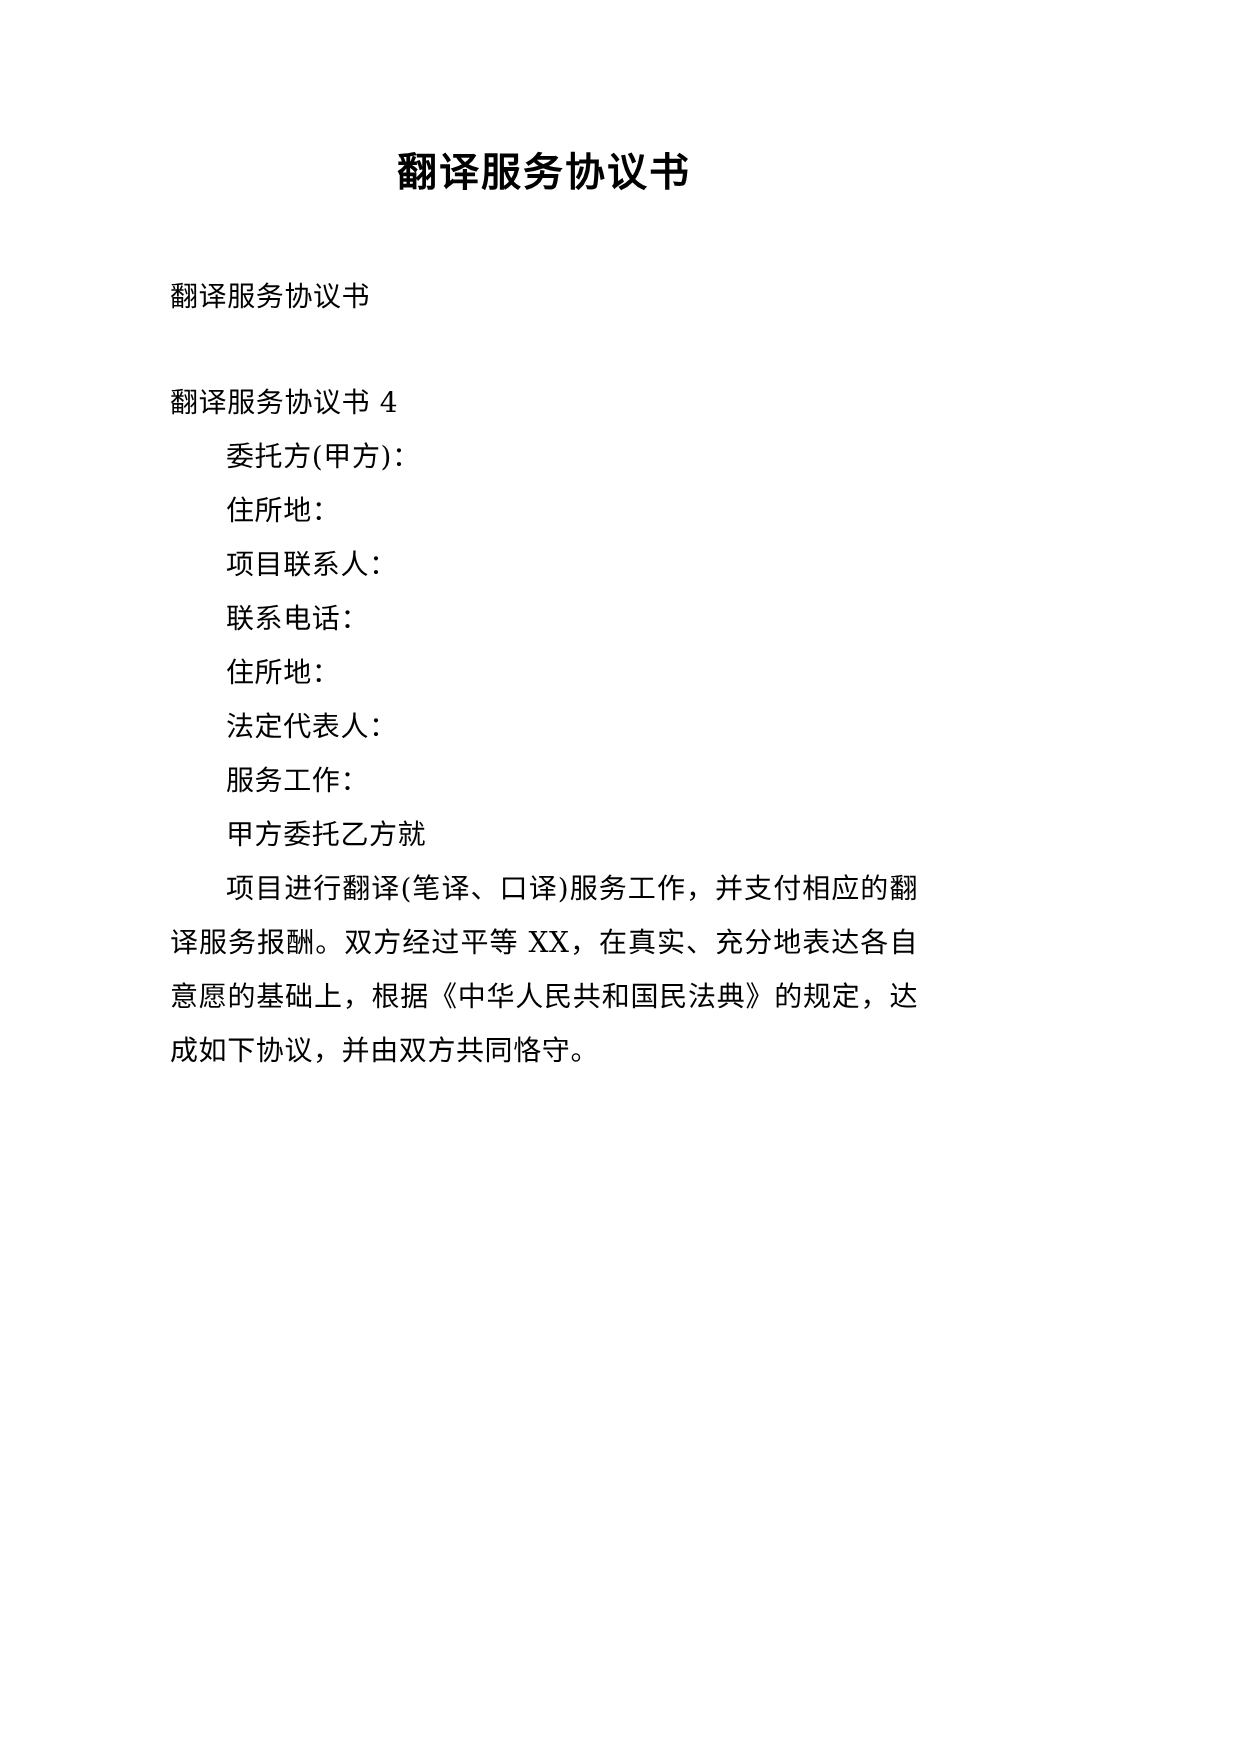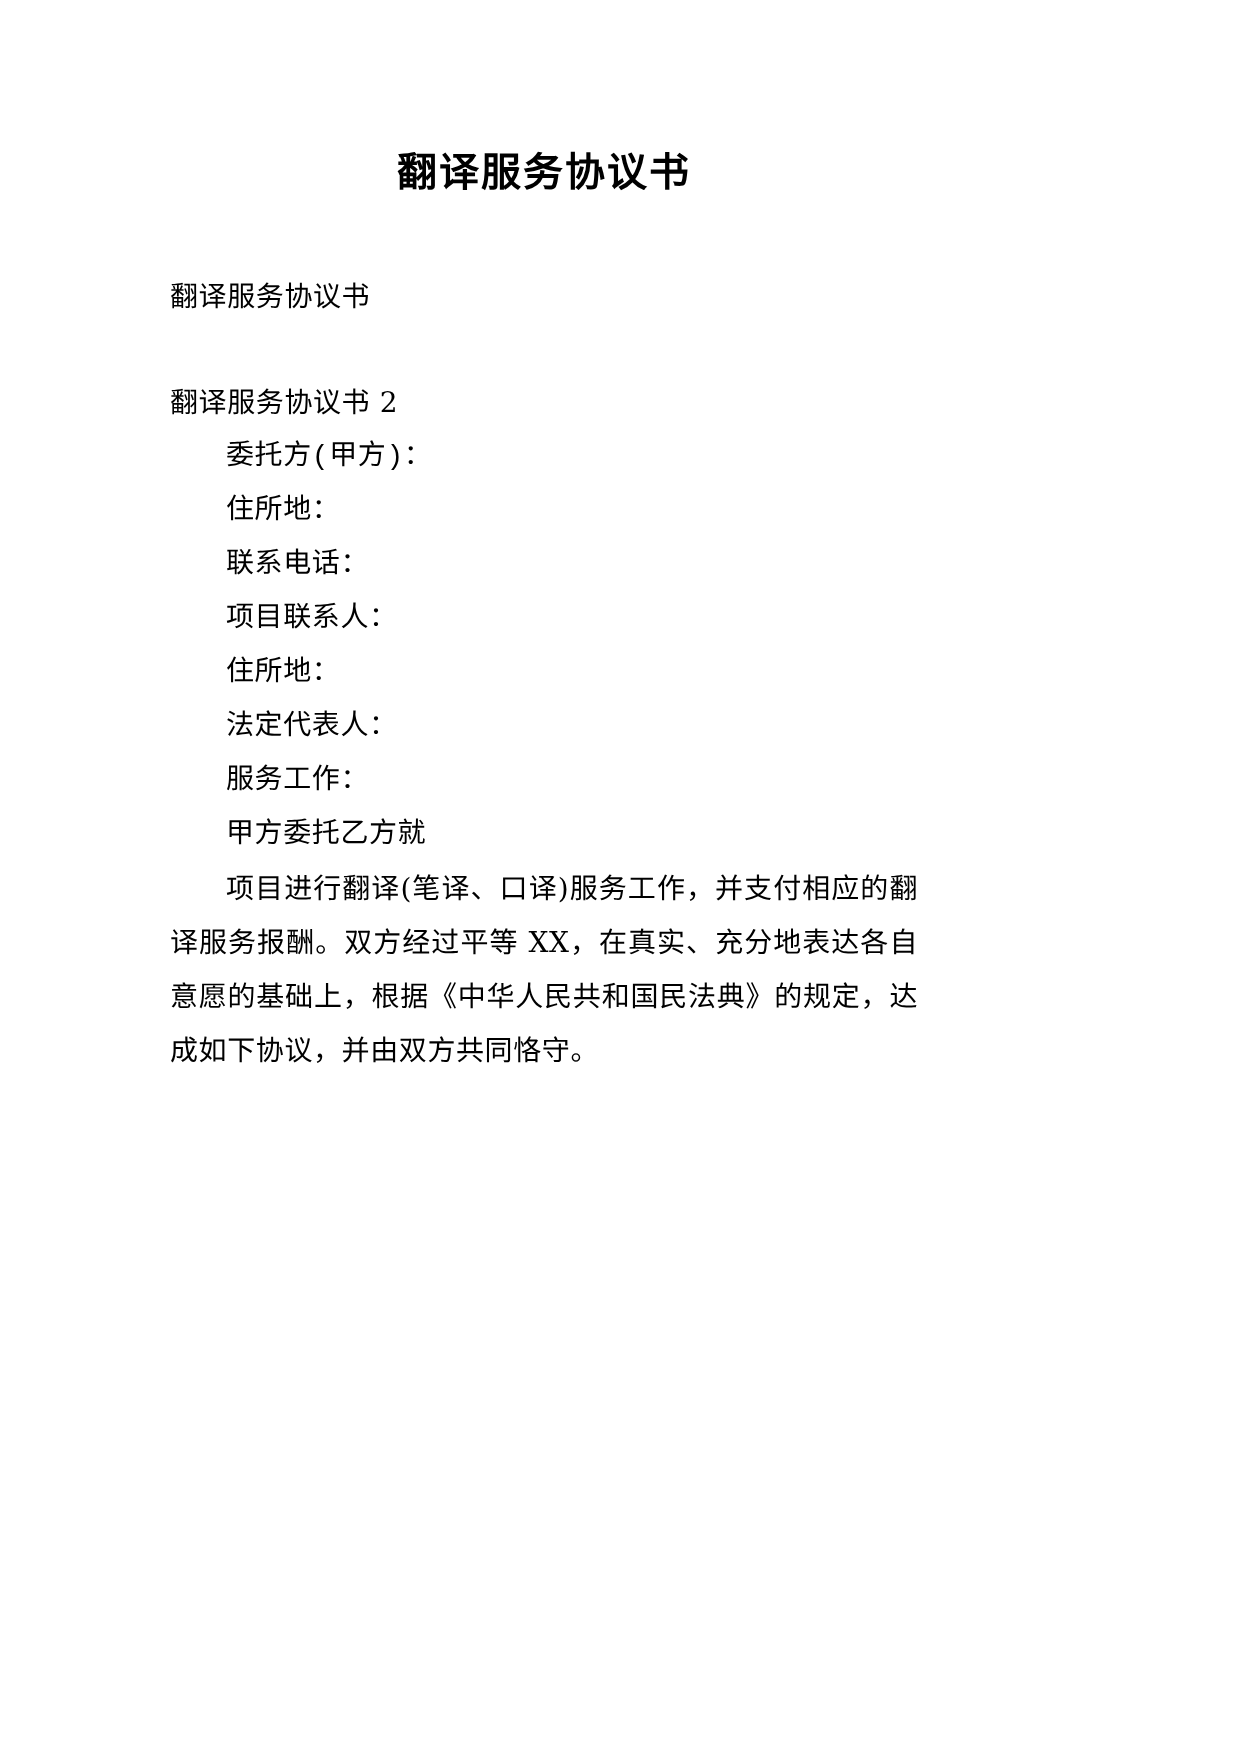--- a/index.html
+++ b/index.html
@@ -36,44 +36,43 @@
     text-align: justify;
     letter-spacing: 0.6px;
     margin: 0;
   }
   .indent-1 {
     text-indent: 56px;
   }
   .indent-2 {
     padding-left: 56px;
     text-indent: 0;
-    font-family: Liberation Mono, monospace;
   }
   .gap-medium {
     height: 52px;
   }
 </style>
 </head>
 <body>
 
 <div class="page">
 
   <h1 class="doc-title">翻译服务协议书</h1>
 
   <p class="para">翻译服务协议书</p>
 
 
   <div class="gap-medium"></div>
 
-  <p class="para">翻译服务协议书 2</p>
+  <p class="para">翻译服务协议书 4</p>
 
   <p class="para indent-2">委托方(甲方)：</p>
   <p class="para indent-2">住所地：</p>
+  <p class="para indent-2">项目联系人：</p>
   <p class="para indent-2">联系电话：</p>
-  <p class="para indent-2">项目联系人：</p>
   <p class="para indent-2">住所地：</p>
   <p class="para indent-2">法定代表人：</p>
   <p class="para indent-2">服务工作：</p>
   <p class="para indent-2">甲方委托乙方就</p>
 
   <p class="para indent-1">项目进行翻译(笔译、口译)服务工作，并支付相应的翻译服务报酬。双方经过平等 XX，在真实、充分地表达各自意愿的基础上，根据《中华人民共和国民法典》的规定，达成如下协议，并由双方共同恪守。</p>
 
 </div>
 
 </body></html>

